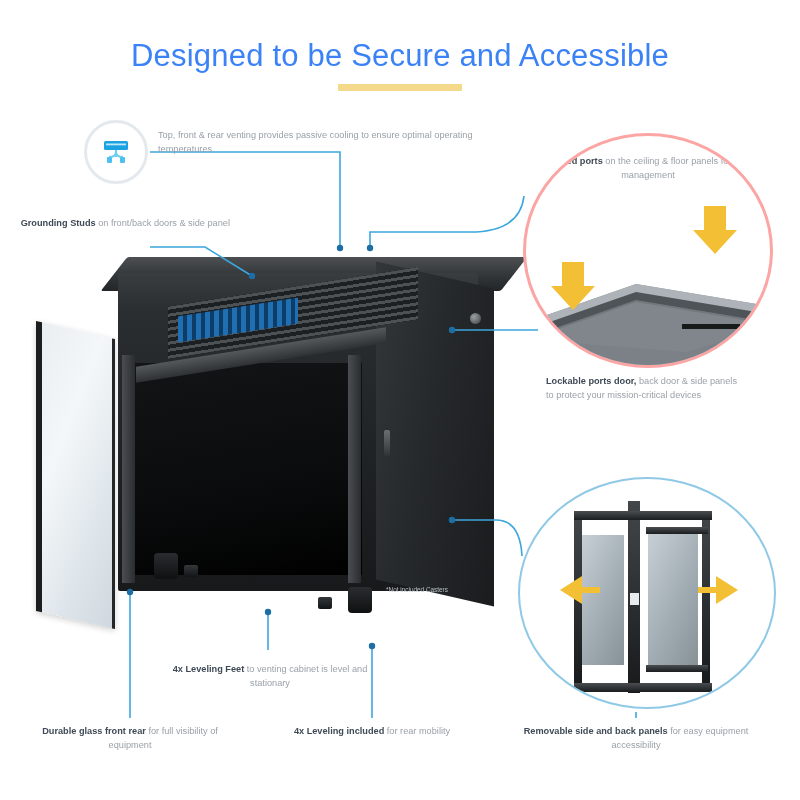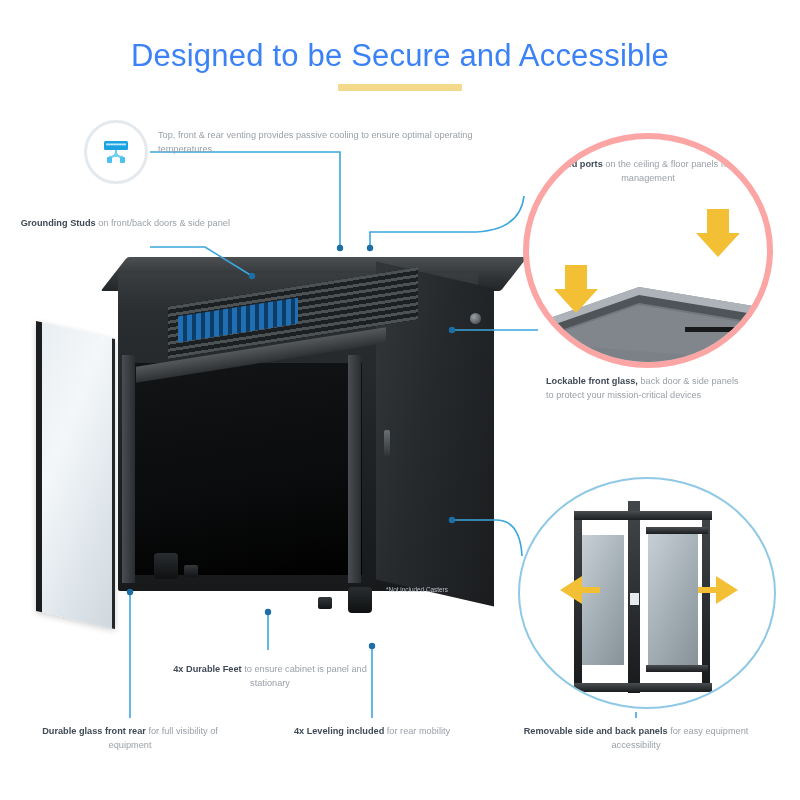--- a/index.html
+++ b/index.html
@@ -35,21 +35,21 @@
     position:absolute;left:84px;top:120px;width:64px;height:64px;border-radius:50%;
     background:#fff;border:3px solid #e4e9ee;box-sizing:border-box;
     display:flex;align-items:center;justify-content:center;
   }
 
   
   .inset{
     position:absolute;border-radius:50%;overflow:hidden;background:#fff;
     box-sizing:border-box;
   }
-  .inset-tr{left:523px;top:133px;width:250px;height:235px;border:6px solid #fca5a5;}
+  .inset-tr{left:523px;top:133px;width:250px;height:235px;border:3px solid #fca5a5;}
   .inset-br{left:518px;top:477px;width:258px;height:232px;border:2px solid #8fc9e6;}
   .inset-inner{position:absolute;inset:0;}
   .inset-caption{
     position:absolute;left:8px;right:8px;top:18px;text-align:center;
     font-size:9.2px;line-height:1.55;color:#9aa1a8;
   }
   .inset-caption b{color:#3f4a56;font-weight:700;}
 
   
   .slab{position:absolute;left:-40px;top:104px;width:330px;height:150px;}
@@ -228,21 +228,21 @@
           <path d="M36 126 h22 v24 h11 l-22 24 l-22 -24 h11 z"></path>
         </g>
       </svg>
     </div>
     <div class="inset-caption">
       <b>Brushed ports</b><span> on the ceiling &amp; floor panels for cable management</span>
     </div>
   </div>
 
   <div class="callout" style="left:546px;top:374px;width:196px;">
-    <b>Lockable front glass,</b><span> back door &amp; side panels to protect your mission-critical devices</span>
+    <b>Lockable ports door,</b><span> back door &amp; side panels to protect your mission-critical devices</span>
   </div>
 
   <div class="inset inset-br">
     <div class="inset-inner">
       <div class="rackframe">
         <div class="rf-glass" style="left:14px;top:38px;width:42px;height:130px;"></div>
         <div class="rf-glass" style="left:80px;top:36px;width:50px;height:132px;"></div>
         <div class="rf-post" style="left:6px;top:14px;height:180px;"></div>
         <div class="rf-post" style="left:60px;top:4px;height:192px;width:12px;"></div>
         <div class="rf-post" style="left:134px;top:14px;height:180px;"></div>
@@ -255,21 +255,21 @@
       <svg width="258" height="232" viewBox="0 0 258 232" style="position:absolute;inset:0;">
         <g fill="#f3bf34">
           <path d="M62 108 v-11 l-22 14 l22 14 v-11 h18 v-6 z"></path>
           <path d="M196 108 v-11 l22 14 l-22 14 v-11 h-18 v-6 z"></path>
         </g>
       </svg>
     </div>
   </div>
 
   <div class="callout center" style="left:170px;top:662px;width:200px;">
-    <b>4x Durable Feet</b><span> to ensure cabinet is panel and stationary</span>
+    <b>4x Leveling Feet</b><span> to venting cabinet is level and stationary</span>
   </div>
 
   <div class="callout center" style="left:30px;top:724px;width:200px;">
     <b>Durable glass front rear</b><span> for full visibility of equipment</span>
   </div>
 
   <div class="callout center" style="left:288px;top:724px;width:168px;">
     <b>4x Leveling included</b><span> for rear mobility</span>
   </div>
 

